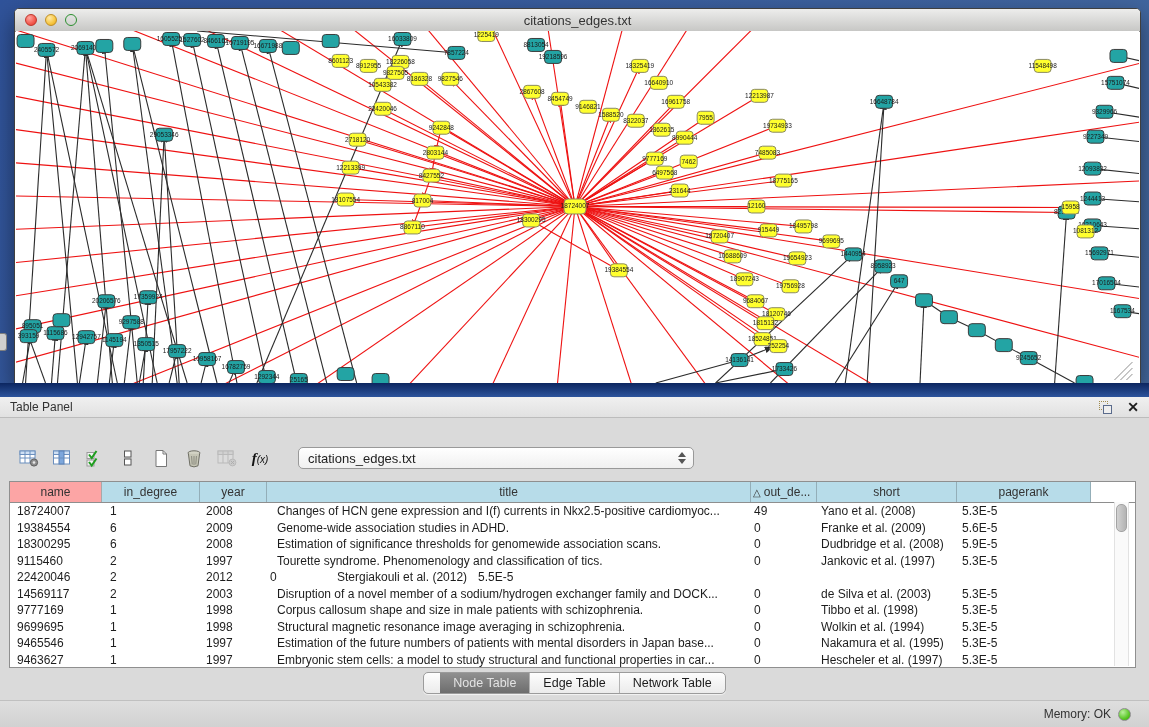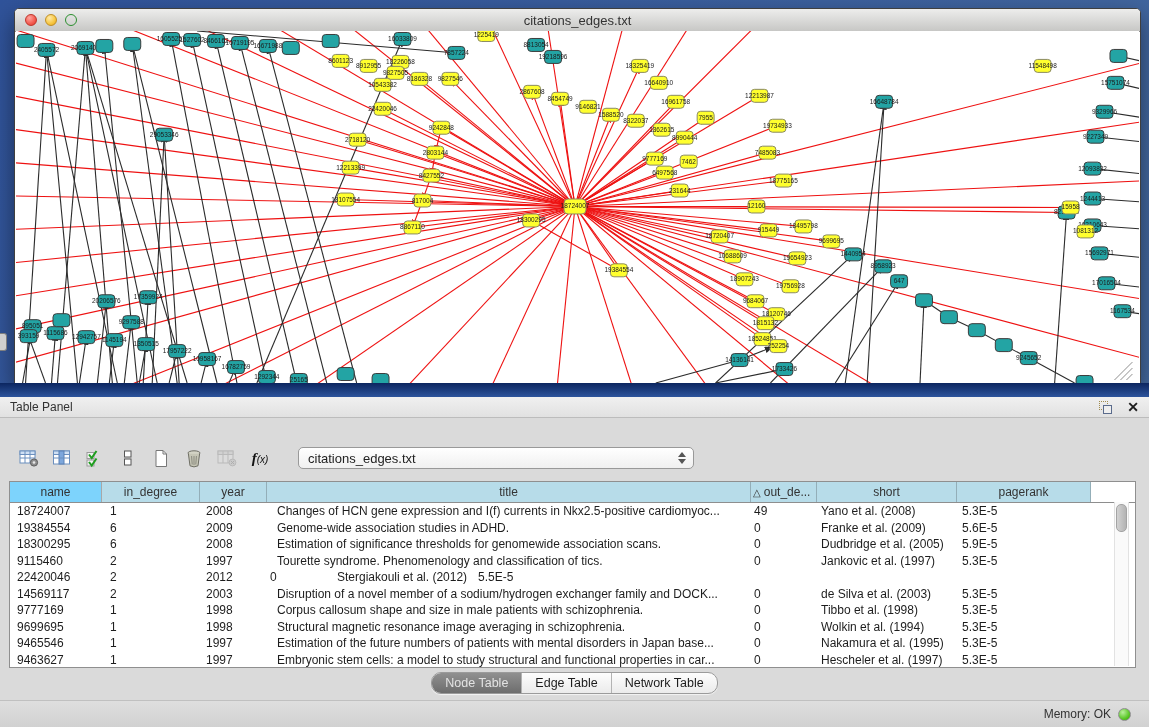--- a/index.html
+++ b/index.html
@@ -50,34 +50,34 @@
                   display:flex;align-items:center;padding:0 22px 0 9px;font-size:13px;color:#222;position:relative;}
   .stepper{position:absolute;right:7px;top:4px;display:flex;flex-direction:column;gap:2px;}
   .stepper .up{width:0;height:0;border-left:4px solid transparent;border-right:4px solid transparent;border-bottom:5px solid #555;}
   .stepper .dn{width:0;height:0;border-left:4px solid transparent;border-right:4px solid transparent;border-top:5px solid #555;}
 
   .tbl-wrap{position:absolute;left:9px;top:84px;width:1127px;height:187px;background:#fff;
             border:1px solid #8f8f8f;box-sizing:border-box;overflow:hidden;}
   .tbl-head{display:flex;height:20px;border-bottom:1px solid #8e8e8e;}
   .th{box-sizing:border-box;height:20px;background:#b7dce9;border-right:1px solid #93aeb8;
       display:flex;align-items:center;justify-content:center;font-size:12px;color:#333;overflow:hidden;white-space:nowrap;}
-  .th.namecol{background:#7dd3fc;border-right-color:#a8a8a8;}
+  .th.namecol{background:#fca5a5;border-right-color:#a8a8a8;}
   .th.fill{flex:1;background:#fff;border-right:none;}
   .th.sorted{justify-content:flex-start;padding-left:2px;}
   .sortmark{font-size:10px;margin-right:3px;}
   .tr{display:flex;height:16.5px;align-items:center;font-size:12px;color:#1d1d1d;}
   .td{box-sizing:border-box;white-space:nowrap;overflow:hidden;}
   .vscroll{position:absolute;right:6px;top:20px;bottom:1px;width:13px;background:#fafafa;
            border-left:1px solid #e2e2e2;border-right:1px solid #e2e2e2;}
   .vthumb{position:absolute;left:1px;top:2px;width:9px;height:26px;border:1px solid #a3a3a3;
           background:linear-gradient(90deg,#d2d2d2,#b3b3b3);border-radius:5px;}
 
   .tp-tabs{position:absolute;left:0;top:275px;width:100%;display:flex;justify-content:center;}
-  .seg{display:flex;border:1px solid #9b9b9b;border-radius:10px;overflow:hidden;height:20px;
-       background:linear-gradient(#fdfdfd,#ebebeb);box-shadow:0 1px 1px rgba(255,255,255,.7);}
+  .seg{display:flex;border:1px solid #9b9b9b;border-radius:5px;overflow:hidden;height:20px;
+       background:linear-gradient(#fdfdfd,#ebebeb);box-shadow:0 1px 1px rgba(255,255,255,.7);padding-left:16px;}
   .seg-btn{padding:0 13px;font-size:12.5px;display:flex;align-items:center;color:#1c1c1c;border-right:1px solid #b3b3b3;}
   .seg-btn:last-child{border-right:none;}
   .seg-btn.selected{background:linear-gradient(#909090,#6d6d6d);color:#e3e3e3;}
 
   .status-bar{position:absolute;left:0;top:303px;width:100%;height:27px;box-sizing:border-box;
               border-top:1px solid #c0c0c0;background:linear-gradient(#dedede,#d1d1d1);
               display:flex;align-items:center;justify-content:flex-end;padding-right:18px;gap:7px;}
   .mem-label{font-size:12px;color:#333;}
   .mem-orb{width:13px;height:13px;border-radius:50%;border:1px solid #8e8e8e;box-sizing:border-box;
            background:radial-gradient(circle at 35% 30%,#b9f09c,#54c41f 65%,#3a9f12);}
@@ -841,21 +841,21 @@
           <div class="td" style="width:66px;padding-left:3px">0</div>
           <div class="td" style="width:140px;padding-left:4px">Franke et al. (2009)</div>
           <div class="td" style="width:134px;padding-left:5px">5.6E-5</div>
         </div>
         <div class="tr">
           <div class="td" style="width:92px;padding-left:7px">18300295</div>
           <div class="td" style="width:98px;padding-left:8px">6</div>
           <div class="td" style="width:67px;padding-left:6px">2008</div>
           <div class="td" style="width:484px;padding-left:10px">Estimation of significance thresholds for genomewide association scans.</div>
           <div class="td" style="width:66px;padding-left:3px">0</div>
-          <div class="td" style="width:140px;padding-left:4px">Dudbridge et al. (2005)</div>
+          <div class="td" style="width:140px;padding-left:4px">Dudbridge et al. (2008)</div>
           <div class="td" style="width:134px;padding-left:5px">5.9E-5</div>
         </div>
         <div class="tr">
           <div class="td" style="width:92px;padding-left:7px">9115460</div>
           <div class="td" style="width:98px;padding-left:8px">2</div>
           <div class="td" style="width:67px;padding-left:6px">1997</div>
           <div class="td" style="width:484px;padding-left:10px">Tourette syndrome. Phenomenology and classification of tics.</div>
           <div class="td" style="width:66px;padding-left:3px">0</div>
           <div class="td" style="width:140px;padding-left:4px">Jankovic et al. (1997)</div>
           <div class="td" style="width:134px;padding-left:5px">5.3E-5</div>

